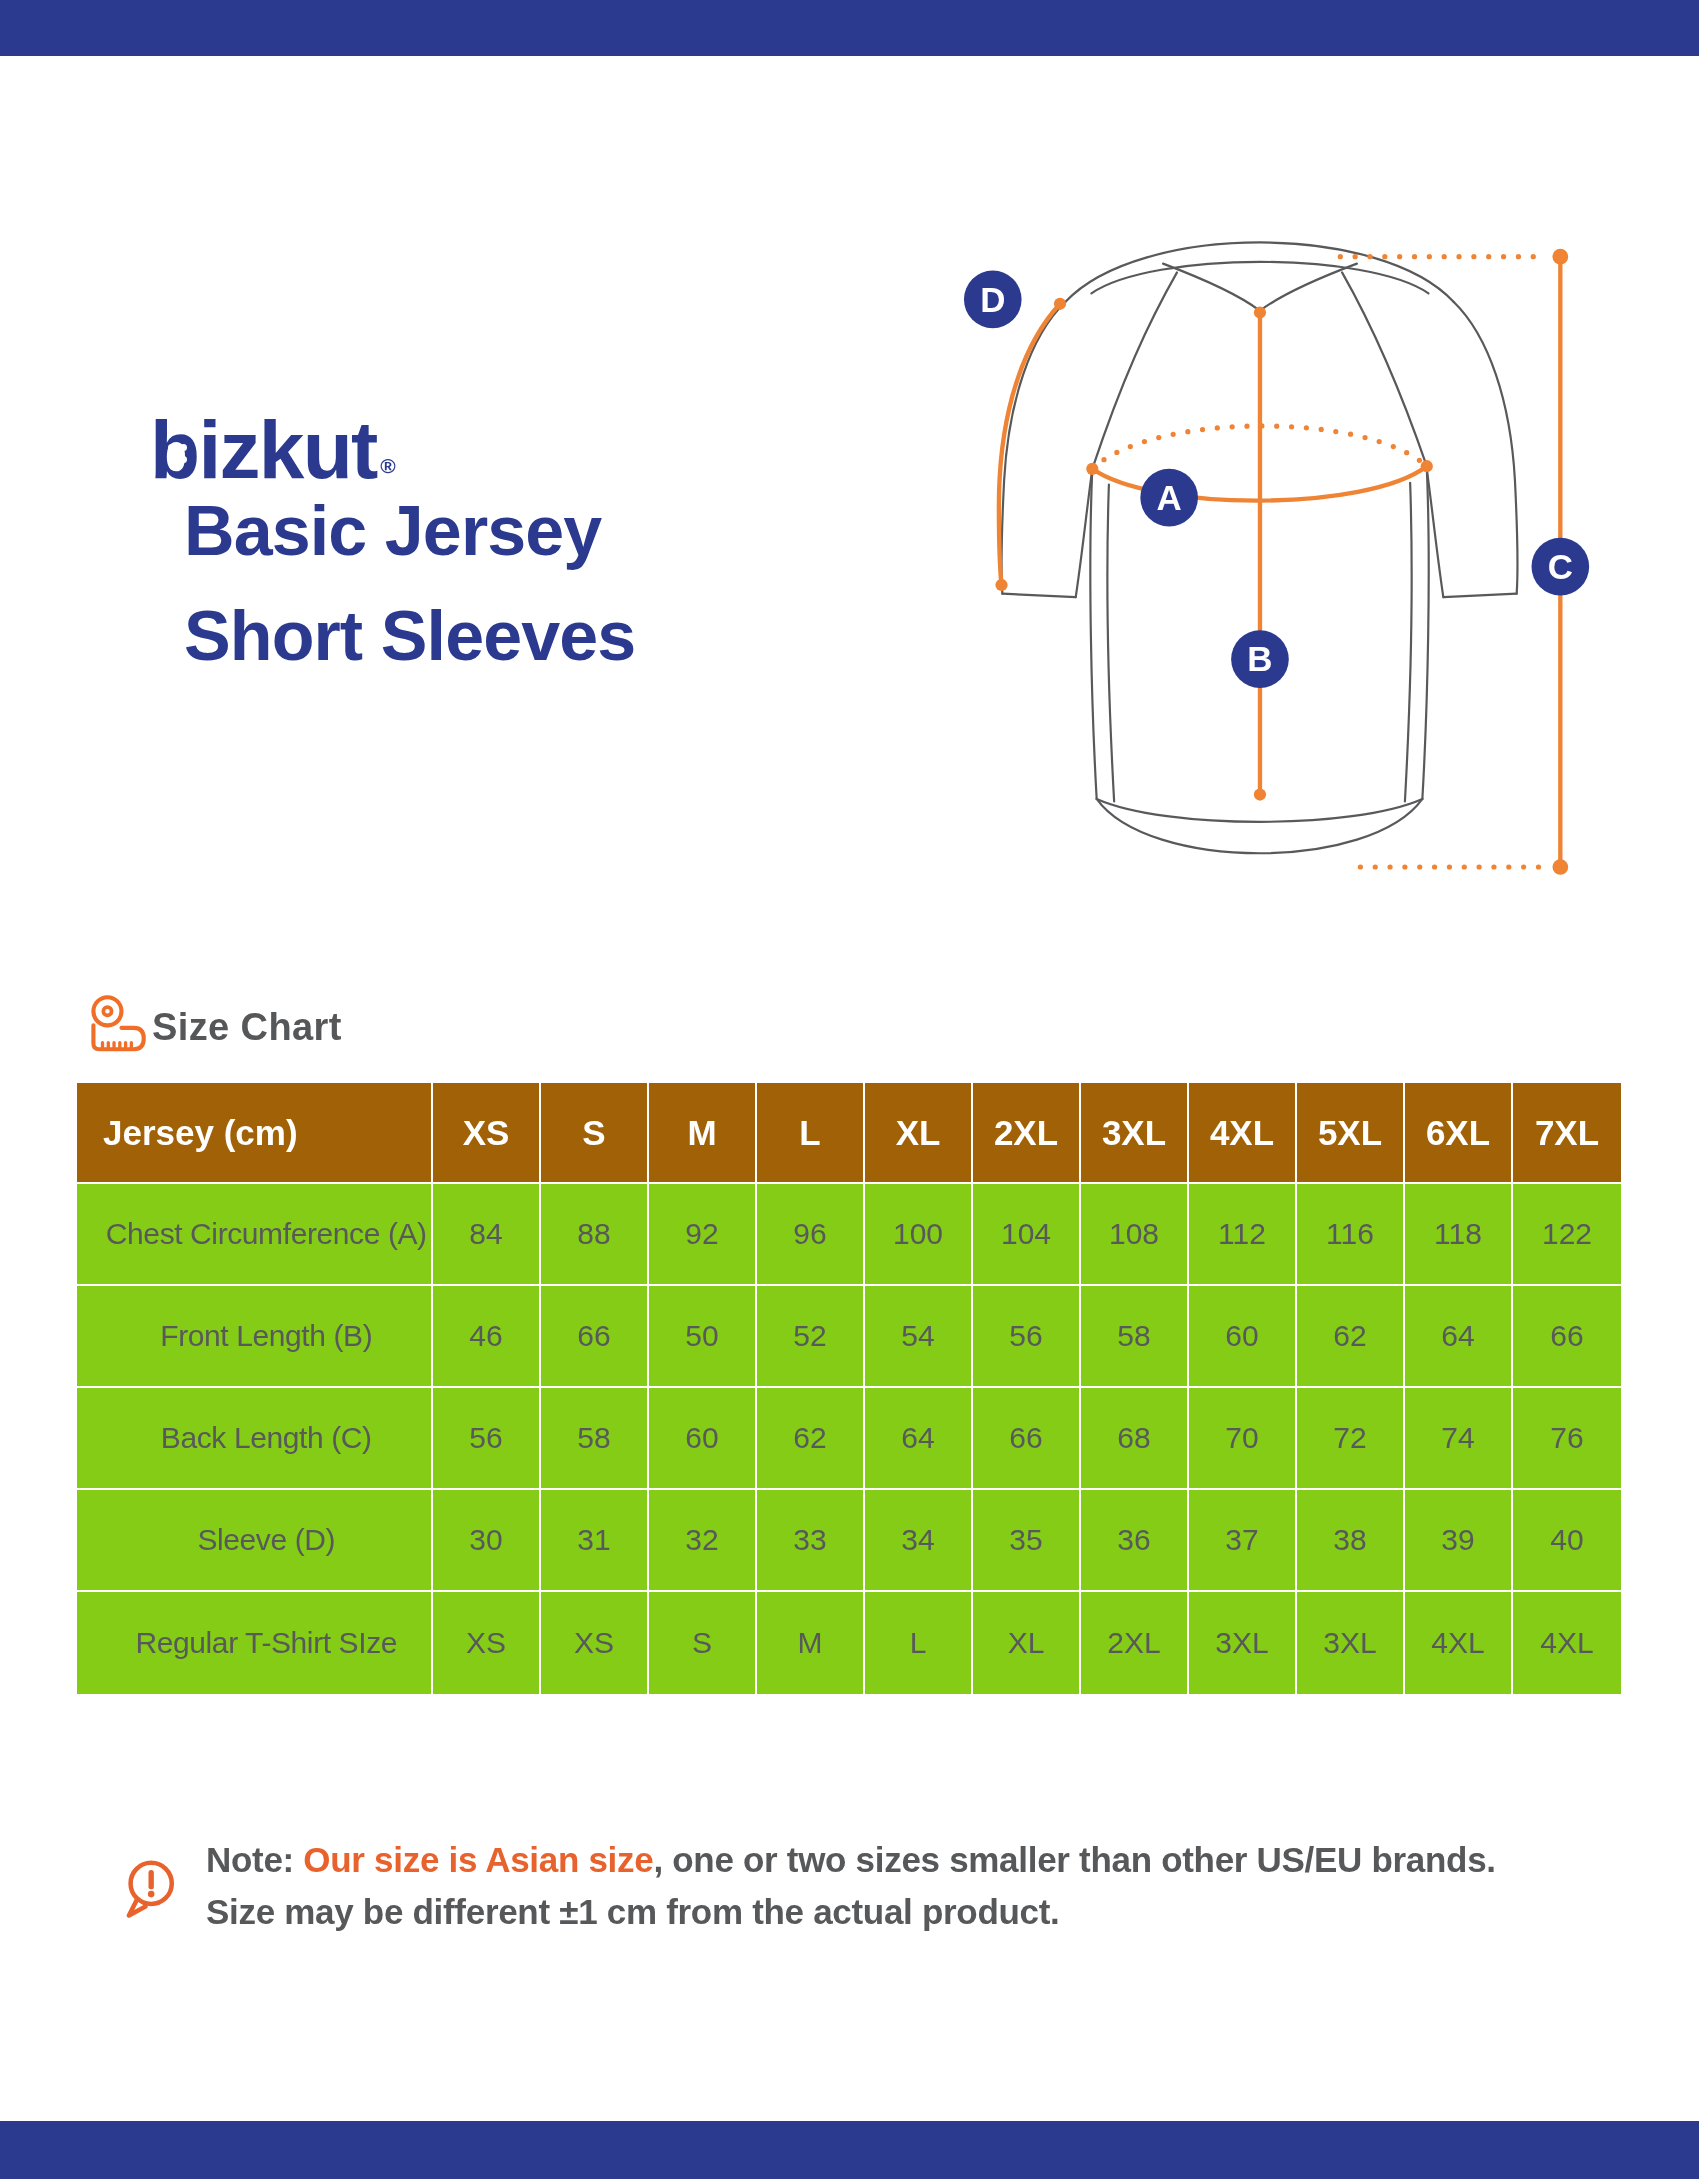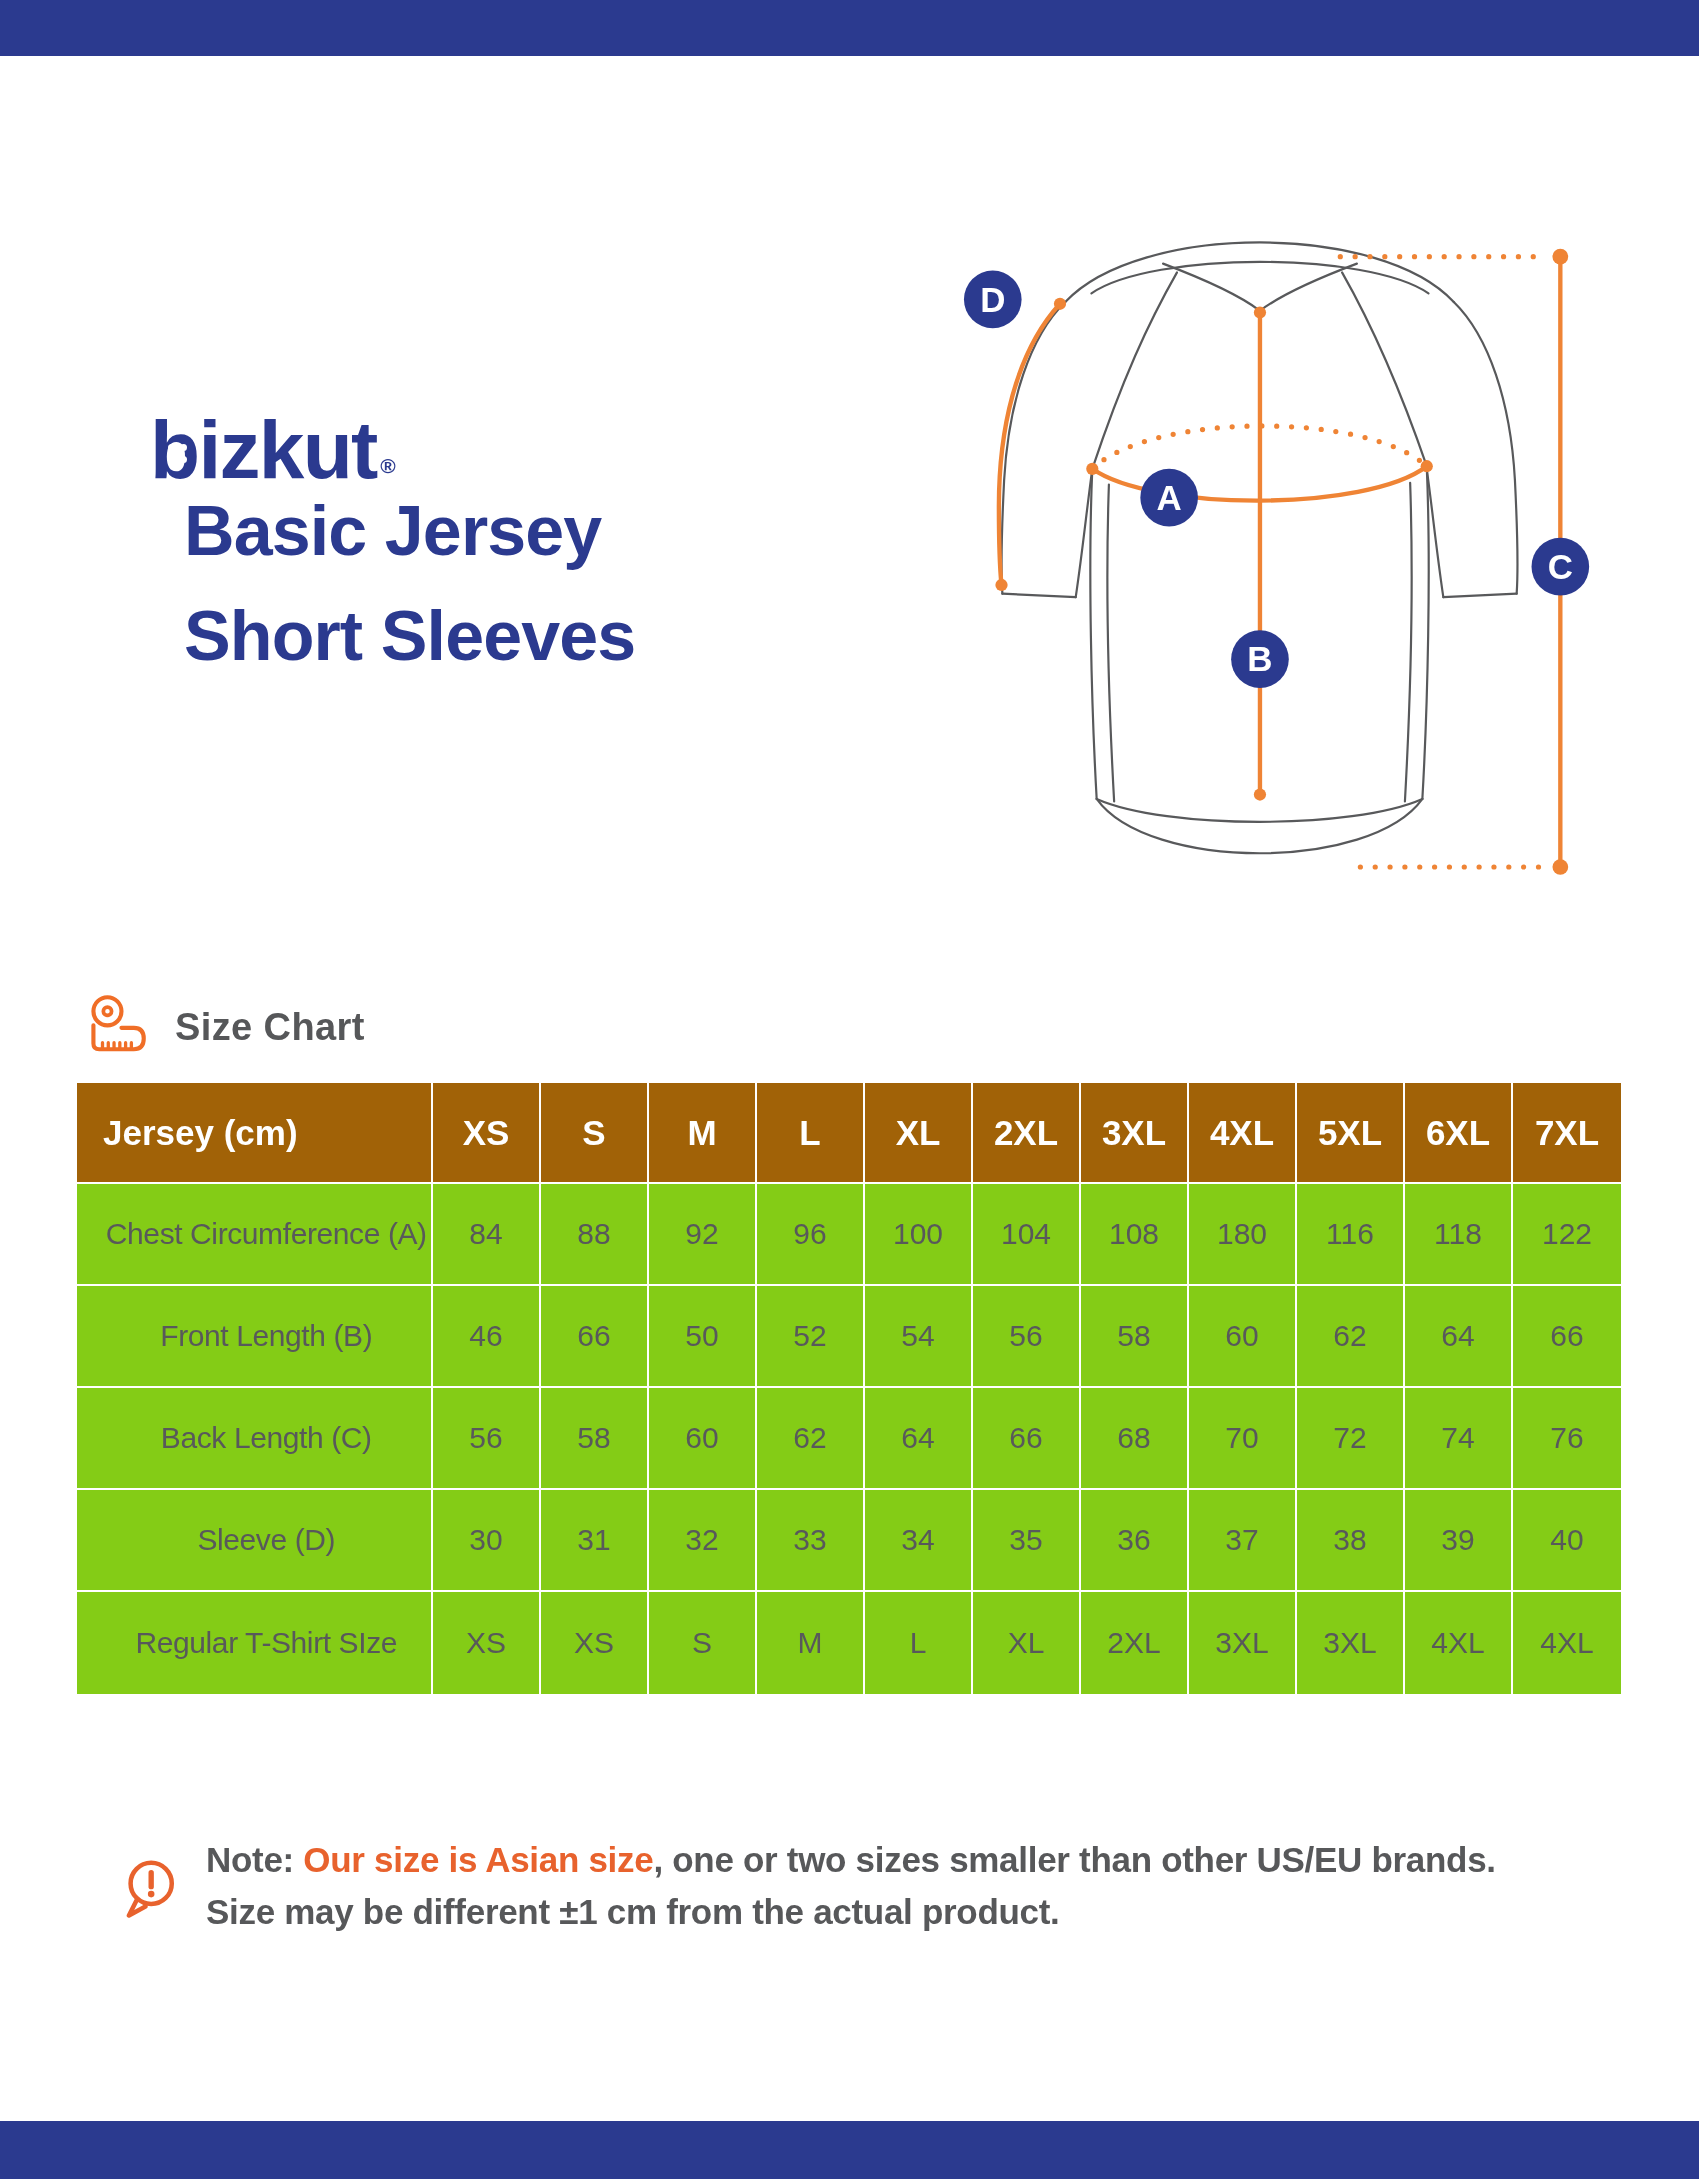--- a/index.html
+++ b/index.html
@@ -18,21 +18,21 @@
   .logo-holes i { width:7px; height:7px; background:#ffffff; border-radius:50%; display:block; }
   .reg { font-size:21px; font-weight:bold; letter-spacing:0; position:relative; top:-5.2px; left:3.5px; }
   .title { position:absolute; left:148px; top:479px; font-size:70px; font-weight:bold;
            color:#2b3a8f; line-height:105px; letter-spacing:-0.9px; white-space:nowrap;margin-left:36px; }
 
   
   .diagram { position:absolute; left:943px; top:218px; width:716px; height:699px; }
   .diagram text { font-family:"Liberation Sans", sans-serif; font-size:40px; font-weight:bold; fill:#ffffff; }
 
   
-  .section-head { position:absolute; left:86px; top:992px; display:flex; align-items:center; gap:23px; }
+  .section-head { position:absolute; left:86px; top:992px; display:flex; align-items:center; }
   .section-head .heading { font-size:38px; font-weight:600; color:#565759; letter-spacing:0.4px; }
 
   
   table.size-chart { position:absolute; left:77px; top:1083px; width:1544px;
                      border-collapse:separate; border-spacing:0; table-layout:fixed; }
   table.size-chart thead th { background:#a16207; color:#ffffff; height:101px; font-size:35px;
                               font-weight:bold; vertical-align:middle; }
   table.size-chart thead th.label-col { text-align:left; padding-left:26px; }
   table.size-chart thead th, table.size-chart tbody th, table.size-chart tbody td {
       border-right:2.6px solid #ffffff; border-bottom:2.6px solid #ffffff; }
@@ -174,21 +174,21 @@
   <tbody>
       <tr class="row-gray">
         <th>Chest Circumference (A)</th>
         <td>84</td>
         <td>88</td>
         <td>92</td>
         <td>96</td>
         <td>100</td>
         <td>104</td>
         <td>108</td>
-        <td>180</td>
+        <td>112</td>
         <td>116</td>
         <td>118</td>
         <td>122</td>
       </tr>
       <tr class="row-pink">
         <th>Front Length (B)</th>
         <td>46</td>
         <td>66</td>
         <td>50</td>
         <td>52</td>

